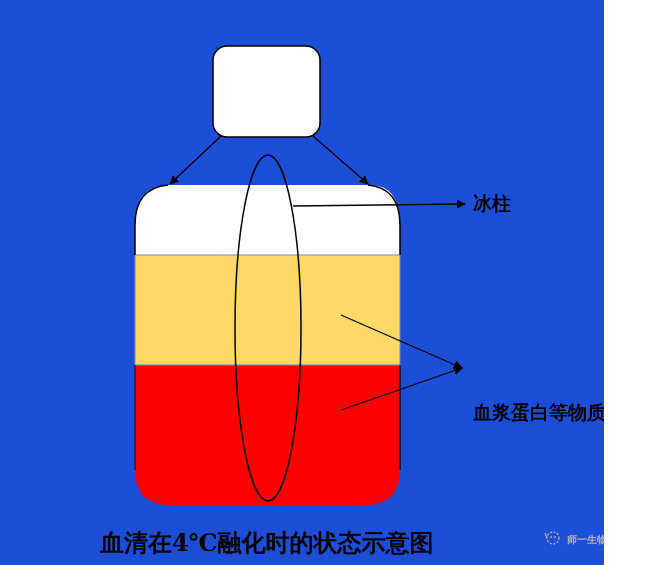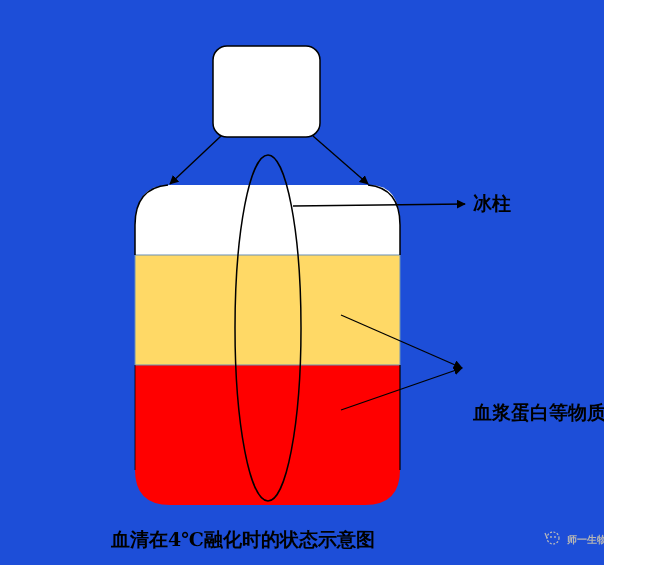--- a/index.html
+++ b/index.html
@@ -1,21 +1,21 @@
 <!DOCTYPE html>
 <html><head>
 <meta charset="utf-8">
 <style>
   html, body { margin: 0; padding: 0; background: #ffffff; }
   #stage { position: relative; width: 604px; height: 565px; overflow: hidden; background: #1d4ed8; }
   svg { position: absolute; left: 0; top: 0; }
   .label { position: absolute; font-family: "DejaVu Serif", "Liberation Serif", serif; font-weight: bold; color: #000; white-space: nowrap; }
   #ice-label { left: 473px; top: 191px; font-size: 19px; }
   #plasma-label { left: 473px; top: 368px; font-size: 19px; margin-top: 32px; }
-  #caption { left: 111px; top: 527px; font-size: 19px; }
+  #caption { left: 100px; top: 527px; font-size: 24px; }
   #watermark { position: absolute; left: 543px; top: 530px; font-family: "DejaVu Sans", sans-serif; font-size: 10px; color: #b5b5b5; font-weight: bold; white-space: nowrap; }
   #wm-icon { display: inline-block; margin-right: 6px; }
 </style>
 </head>
 <body>
 
 <div id="stage">
   <svg width="664" height="565" viewBox="0 0 664 565" xmlns="http://www.w3.org/2000/svg">
     <defs>
       <marker id="arrow" viewBox="0 0 10 10" refX="9" refY="5" markerWidth="7" markerHeight="7" orient="auto-start-reverse">

